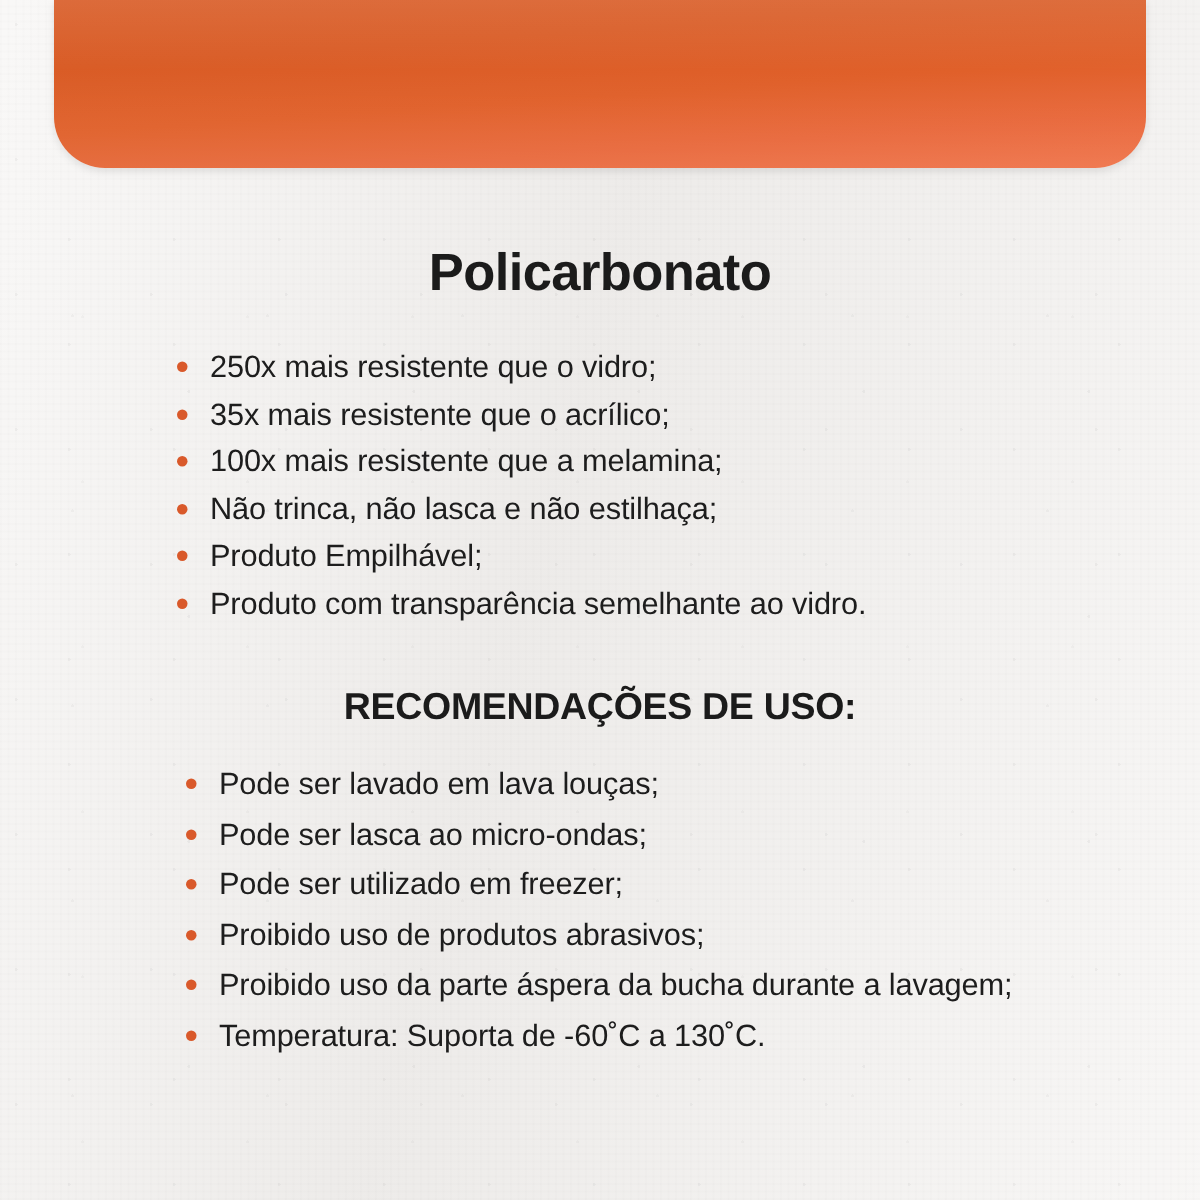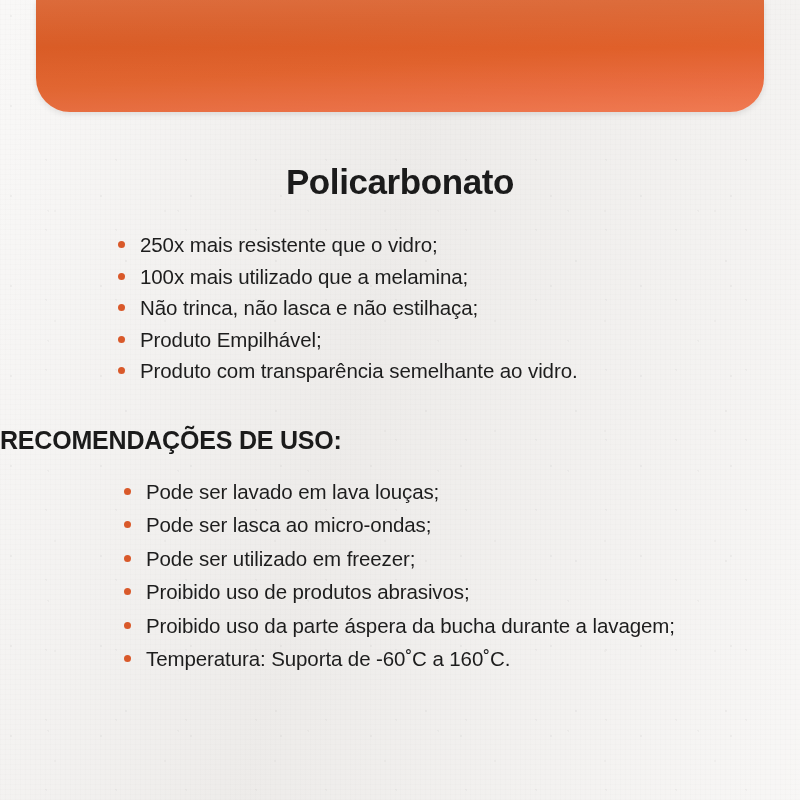--- a/index.html
+++ b/index.html
@@ -117,21 +117,21 @@
   }
   ul.recommend li {
     margin-bottom: 4px;
   }
   ul.recommend li.wrap {
     padding-right: 62px;
   }
 
   .subtitle {
     margin: 40px 0 0 0;
-    text-align: left;
+    text-align: center;
     font-size: 25px;
     font-weight: 700;
     color: #1b1b1b;
     letter-spacing: -0.2px;
   }
 </style>
 </head>
 <body>
 
 <div class="page">
@@ -144,21 +144,25 @@
 
     <h1 class="title">Policarbonato</h1>
 
     <ul class="bullets features">
       <li>
         <span class="dot"></span>
         <span>250x mais resistente que o vidro;</span>
       </li>
       <li>
         <span class="dot"></span>
-        <span>100x mais utilizado que a melamina;</span>
+        <span>35x mais resistente que o acrílico;</span>
+      </li>
+      <li>
+        <span class="dot"></span>
+        <span>100x mais resistente que a melamina;</span>
       </li>
       <li>
         <span class="dot"></span>
         <span>Não trinca, não lasca e não estilhaça;</span>
       </li>
       <li>
         <span class="dot"></span>
         <span>Produto Empilhável;</span>
       </li>
       <li>
@@ -185,18 +189,18 @@
       <li>
         <span class="dot"></span>
         <span>Proibido uso de produtos abrasivos;</span>
       </li>
       <li class="wrap">
         <span class="dot"></span>
         <span>Proibido uso da parte áspera da bucha durante a lavagem;</span>
       </li>
       <li>
         <span class="dot"></span>
-        <span>Temperatura: Suporta de -60˚C a 160˚C.</span>
+        <span>Temperatura: Suporta de -60˚C a 130˚C.</span>
       </li>
     </ul>
 
   </div>
 </div>
 
 </body></html>

